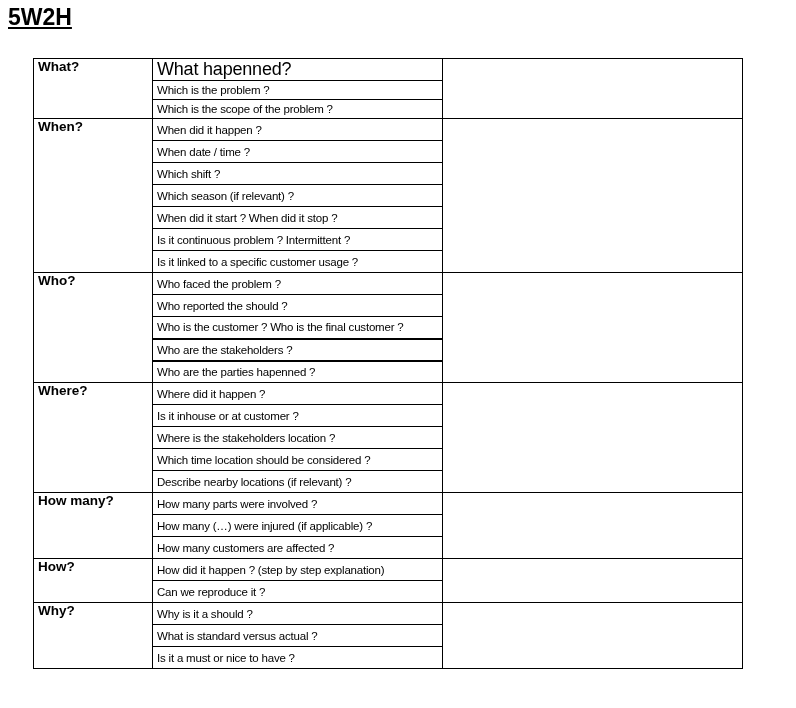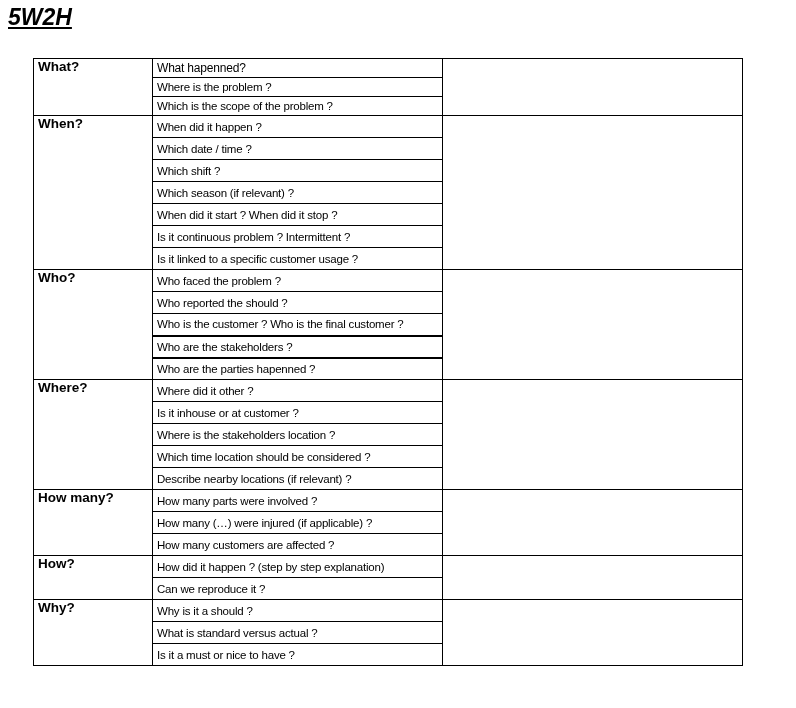--- a/index.html
+++ b/index.html
@@ -18,21 +18,20 @@
   }
   .title {
     position: absolute;
     left: 8px;
     top: 4px;
     margin: 0;
     font-size: 23px;
     font-weight: bold;
     text-decoration: underline;
     letter-spacing: 0px;
-    font-style: italic;
   }
   table.grid {
     position: absolute;
     left: 33px;
     top: 58px;
     border-collapse: collapse;
     table-layout: fixed;
   }
   table.grid td {
     border: 1px solid #000000;
@@ -45,21 +44,21 @@
     font-size: 13.5px;
     vertical-align: top;
     padding-top: 2px;
   }
   td.q {
     font-size: 11.5px;
     letter-spacing: -0.2px;
     vertical-align: middle;
   }
   td.q.large {
-    font-size: 12px;
+    font-size: 18px;
   }
   td.q.thick {
     border-top: 2px solid #000000;
     border-bottom: 2px solid #000000;
   }
   td.answer {
     background: #ffffff;
   }
   tr.h19 { height: 19px; }
   tr.h22 { height: 22px; }
@@ -76,32 +75,32 @@
       <col style="width:290px">
       <col style="width:300px">
     </colgroup>
     <tbody>
         <tr class="h19">
           <td class="cat" rowspan="3">What?</td>
           <td class="q large">What hapenned?</td>
           <td class="answer" rowspan="3"></td>
         </tr>
         <tr class="h19">
-          <td class="q">Where is the problem ?</td>
+          <td class="q">Which is the problem ?</td>
         </tr>
         <tr class="h19">
           <td class="q">Which is the scope of the problem ?</td>
         </tr>
         <tr class="h22">
           <td class="cat" rowspan="7">When?</td>
           <td class="q">When did it happen ?</td>
           <td class="answer" rowspan="7"></td>
         </tr>
         <tr class="h22">
-          <td class="q">Which date / time ?</td>
+          <td class="q">When date / time ?</td>
         </tr>
         <tr class="h22">
           <td class="q">Which shift ?</td>
         </tr>
         <tr class="h22">
           <td class="q">Which season (if relevant) ?</td>
         </tr>
         <tr class="h22">
           <td class="q">When did it start ? When did it stop ?</td>
         </tr>
@@ -123,21 +122,21 @@
           <td class="q">Who is the customer ? Who is the final customer ?</td>
         </tr>
         <tr class="h22">
           <td class="q thick">Who are the stakeholders ?</td>
         </tr>
         <tr class="h22">
           <td class="q">Who are the parties hapenned ?</td>
         </tr>
         <tr class="h22">
           <td class="cat" rowspan="5">Where?</td>
-          <td class="q">Where did it other ?</td>
+          <td class="q">Where did it happen ?</td>
           <td class="answer" rowspan="5"></td>
         </tr>
         <tr class="h22">
           <td class="q">Is it inhouse or at customer ?</td>
         </tr>
         <tr class="h22">
           <td class="q">Where is the stakeholders location ?</td>
         </tr>
         <tr class="h22">
           <td class="q">Which time location should be considered ?</td>

